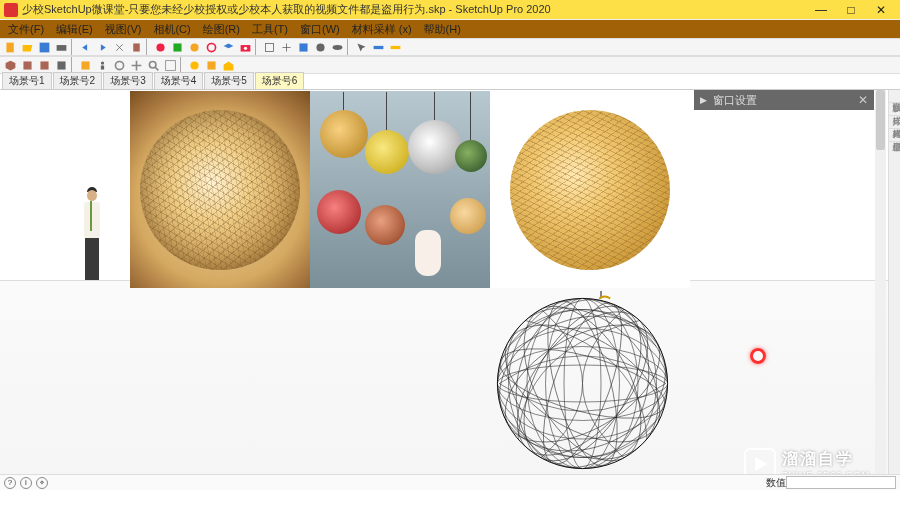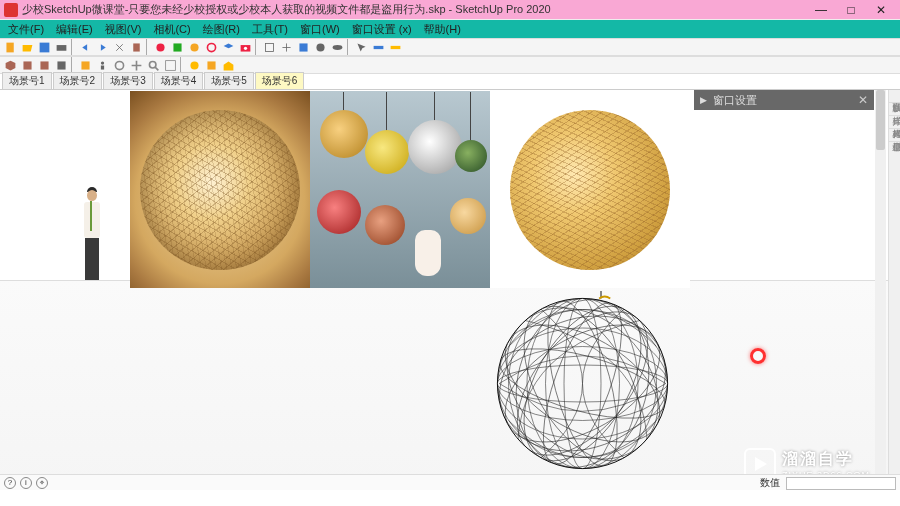--- a/index.html
+++ b/index.html
@@ -1,26 +1,26 @@
 <!DOCTYPE html>
 <html><head>
 <meta charset="utf-8">
 <style>
 * { box-sizing: border-box; margin: 0; padding: 0; }
 html, body { width: 900px; height: 506px; font-family: "Microsoft YaHei", Arial, sans-serif; font-size: 11px; overflow: hidden; background: #fff; }
 
 
-.titlebar { height: 20px; background: #f9a8d4; display: flex; align-items: center; padding: 0 4px; border-bottom: 1px solid #eee; }
+.titlebar { height: 20px; background: #fde047; display: flex; align-items: center; padding: 0 4px; border-bottom: 1px solid #eee; }
 .titlebar .app-icon { width: 14px; height: 14px; background: #d33; border-radius: 2px; margin-right: 4px; }
 .titlebar .title { flex: 1; color: #333; font-size: 11px; white-space: nowrap; overflow: hidden; }
 .titlebar .win-controls { display: flex; gap: 0; }
 .titlebar .win-btn { width: 30px; height: 20px; display: flex; align-items: center; justify-content: center; color: #222; font-size: 12px; }
 
 
-.menubar { height: 18px; background: #14b8a6; display: flex; align-items: center; padding: 0 2px; font-size: 11px; }
+.menubar { height: 18px; background: #a16207; display: flex; align-items: center; padding: 0 2px; font-size: 11px; }
 .menubar .menu-item { padding: 2px 6px; color: #222; }
 
 
 .toolbar-row { height: 18px; background: #f5f5f5; border-top: 1px solid #ddd; border-bottom: 1px solid #ddd; display: flex; align-items: center; padding: 0 2px; gap: 1px; }
 .tool-btn { width: 16px; height: 16px; display: flex; align-items: center; justify-content: center; font-size: 12px; }
 .tool-sep { width: 4px; height: 16px; border-left: 1px solid #aaa; margin: 0 1px; }
 .tool-btn svg { width: 13px; height: 13px; }
 .c-blue { fill: #3a7bd5; }
 .c-orange { fill: #f5a623; }
 .c-red { fill: #e24; }
@@ -89,21 +89,21 @@
 .watermark { position:absolute; right:30px; bottom:10px; display:flex; align-items:center; gap:6px; color:#fff; text-shadow:0 0 3px rgba(0,0,0,.4);}
 .watermark .play{width:32px;height:32px;border:2px solid #fff;border-radius:6px;display:flex;align-items:center;justify-content:center;}
 .watermark .play::after{content:"";border-left:12px solid #fff;border-top:7px solid transparent;border-bottom:7px solid transparent;margin-left:3px;}
 .watermark .txt .main{font-size:16px;font-weight:bold;letter-spacing:2px;}
 .watermark .txt .sub{font-size:9px;letter-spacing:1px;}
 
 
 .statusbar { position:absolute; bottom:0; left:0; right:0; height:16px; background:#fafafa; border-top:1px solid #ddd; display:flex; align-items:center; padding:0 4px; font-size:10px; color:#333;}
 .statusbar .icons{display:flex;gap:4px;margin-right:8px;}
 .statusbar .icon-btn{width:12px;height:12px;border:1px solid #888;border-radius:50%;display:flex;align-items:center;justify-content:center;font-size:8px;}
-.statusbar .right{margin-left:auto;display:flex;align-items:flex-end;gap:6px;}
+.statusbar .right{margin-left:auto;display:flex;align-items:flex-start;}
 .statusbar .measure-box{width:110px;height:13px;background:#fff;border:1px solid #bbb;}
 
 
 .vscroll{position:absolute;right:14px;top:0;width:11px;height:100%;background:#f0f0f0;}
 .vscroll .thumb{position:absolute;left:1px;right:1px;top:0;height:60px;background:#ccc;border-radius:2px;}
 .vscroll .dn{position:absolute;bottom:0;left:0;right:0;height:12px;font-size:9px;text-align:center;color:#666;}
 </style>
 </head>
 <body>
 
@@ -118,21 +118,21 @@
 </div>
 
 <div class="menubar">
   <div class="menu-item">文件(F)</div>
   <div class="menu-item">编辑(E)</div>
   <div class="menu-item">视图(V)</div>
   <div class="menu-item">相机(C)</div>
   <div class="menu-item">绘图(R)</div>
   <div class="menu-item">工具(T)</div>
   <div class="menu-item">窗口(W)</div>
-  <div class="menu-item">窗口设置 (x)</div>
+  <div class="menu-item">材料采样 (x)</div>
   <div class="menu-item">帮助(H)</div>
 </div>
 
 <div class="toolbar-row">
   <div class="tool-btn">
       <svg viewBox="0 0 16 16">
         <rect x="3" y="2" width="9" height="12" class="c-orange"></rect>
       </svg>
     </div>
   <div class="tool-btn">

